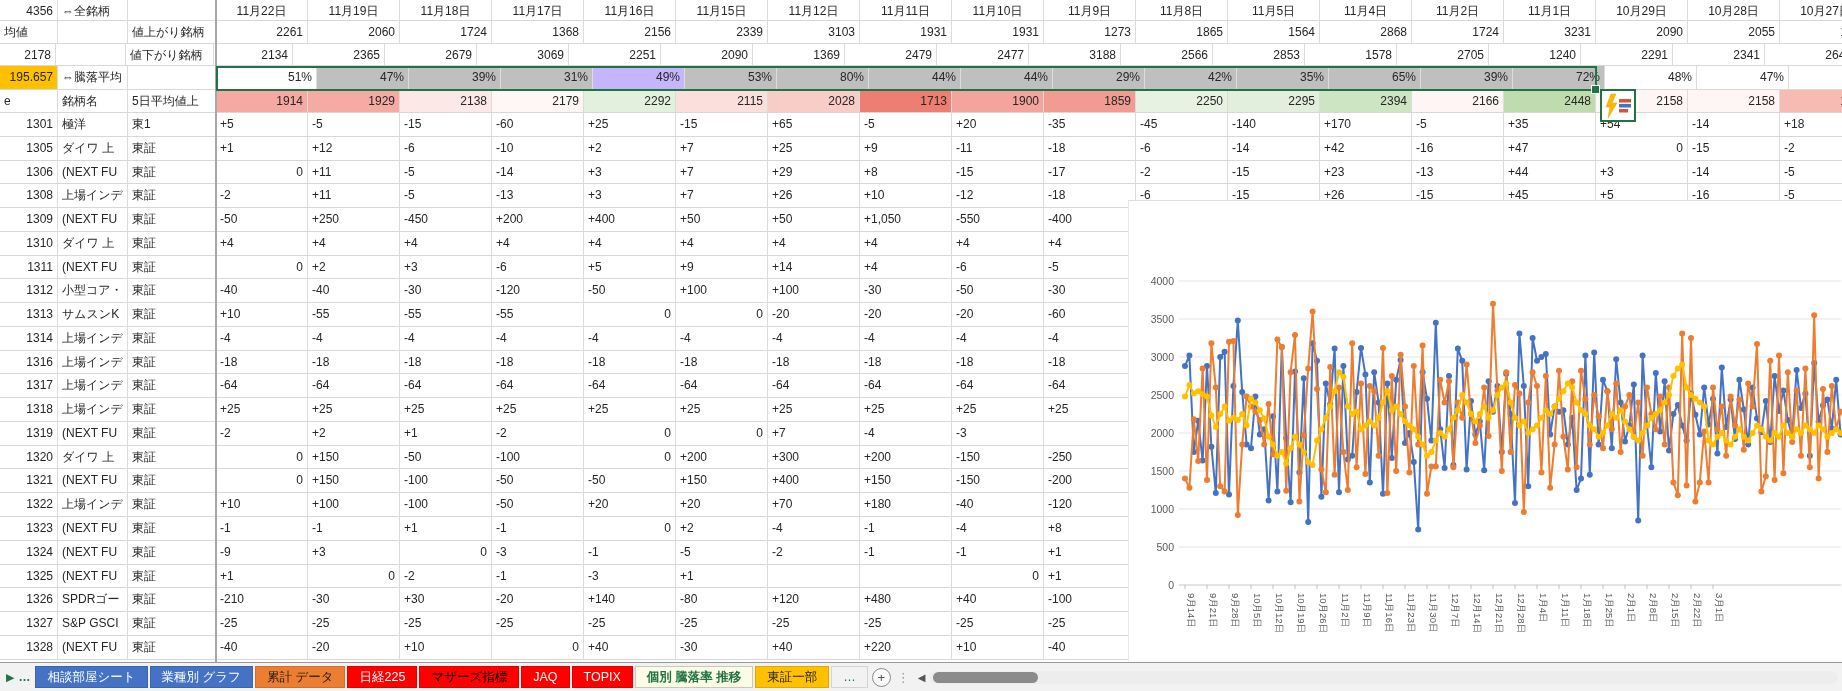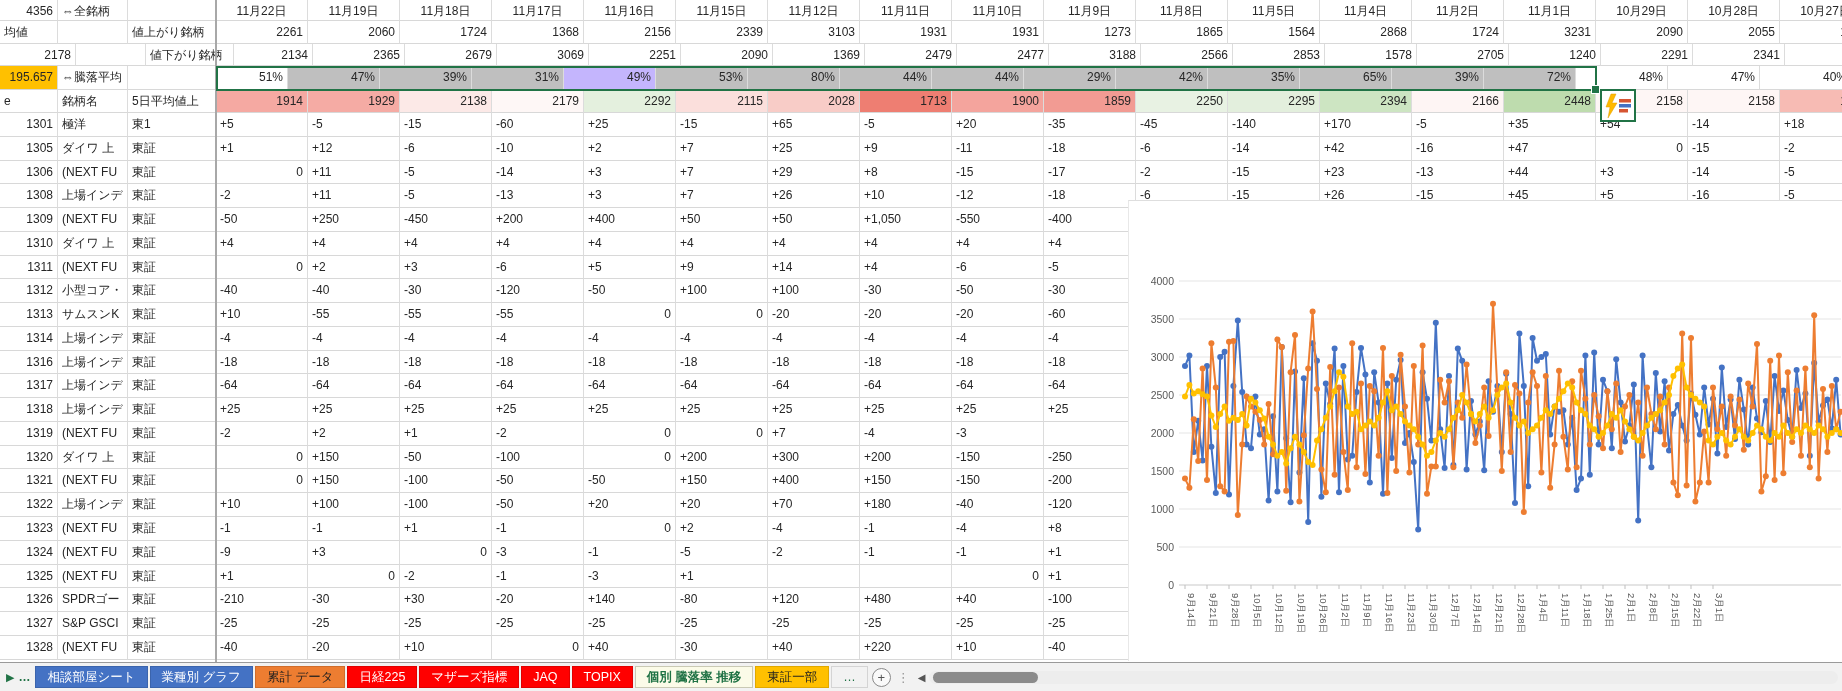--- a/index.html
+++ b/index.html
@@ -78,21 +78,21 @@
         <div class="cell num" style="width: 92px;">1865</div>
         <div class="cell num" style="width: 92px;">1564</div>
         <div class="cell num" style="width: 92px;">2868</div>
         <div class="cell num" style="width: 92px;">1724</div>
         <div class="cell num" style="width: 92px;">3231</div>
         <div class="cell num" style="width: 92px;">2090</div>
         <div class="cell num" style="width: 92px;">2055</div>
         <div class="cell num" style="width: 92px;">1732</div>
       </div>
       <div class="row" style="height: 22px;">
-        <div class="cell num" style="width: 76px;">2178</div>
+        <div class="cell num" style="width: 56px;">2178</div>
         <div class="cell" style="width: 70px;"></div>
         <div class="cell" style="width: 88px;">値下がり銘柄</div>
         <div class="cell num" style="width: 79px;">2134</div>
         <div class="cell num" style="width: 92px;">2365</div>
         <div class="cell num" style="width: 92px;">2679</div>
         <div class="cell num" style="width: 92px;">3069</div>
         <div class="cell num" style="width: 92px;">2251</div>
         <div class="cell num" style="width: 92px;">2090</div>
         <div class="cell num" style="width: 92px;">1369</div>
         <div class="cell num" style="width: 92px;">2479</div>
@@ -104,21 +104,21 @@
         <div class="cell num" style="width: 92px;">2705</div>
         <div class="cell num" style="width: 92px;">1240</div>
         <div class="cell num" style="width: 92px;">2291</div>
         <div class="cell num" style="width: 92px;">2341</div>
         <div class="cell num" style="width: 92px;">2645</div>
       </div>
       <div class="row" style="height: 24px;">
         <div class="cell num" style="width: 58px; background: rgb(255, 192, 0);">195.657</div>
         <div class="cell" style="width: 70px;">⇔騰落平均</div>
         <div class="cell" style="width: 88px;"></div>
-        <div class="cell num" style="width: 72px; background: rgb(255, 255, 255);">51%</div>
+        <div class="cell num" style="width: 101px; background: rgb(255, 255, 255);">51%</div>
         <div class="cell num" style="width: 92px; background: rgb(191, 191, 191);">47%</div>
         <div class="cell num" style="width: 92px; background: rgb(191, 191, 191);">39%</div>
         <div class="cell num" style="width: 92px; background: rgb(191, 191, 191);">31%</div>
         <div class="cell num" style="width: 92px; background: #c4b5fd;">49%</div>
         <div class="cell num" style="width: 92px; background: rgb(191, 191, 191);">53%</div>
         <div class="cell num" style="width: 92px; background: rgb(191, 191, 191);">80%</div>
         <div class="cell num" style="width: 92px; background: rgb(191, 191, 191);">44%</div>
         <div class="cell num" style="width: 92px; background: rgb(191, 191, 191);">44%</div>
         <div class="cell num" style="width: 92px; background: rgb(191, 191, 191);">29%</div>
         <div class="cell num" style="width: 92px; background: rgb(191, 191, 191);">42%</div>
@@ -1221,21 +1221,21 @@
       </svg>
   </div>
   <div id="tabbar">
     <span class="navbtn">▶</span>
     <span class="navmore">…</span>
     <div id="tabs">
         <div class="tab" style="background: rgb(68, 114, 196); color: rgb(255, 255, 255);">相談部屋シート</div>
         <div class="tab" style="background: rgb(68, 114, 196); color: rgb(255, 255, 255);">業種別 グラフ</div>
         <div class="tab" style="background: rgb(237, 125, 49); color: rgb(31, 31, 31);">累計 データ</div>
         <div class="tab" style="background: rgb(255, 0, 0); color: rgb(255, 255, 255);">日経225</div>
-        <div class="tab" style="background: rgb(255, 0, 0); color: #ffffff;">マザーズ指標</div>
+        <div class="tab" style="background: rgb(255, 0, 0); color: #000000;">マザーズ指標</div>
         <div class="tab" style="background: rgb(255, 0, 0); color: rgb(255, 255, 255);">JAQ</div>
         <div class="tab" style="background: rgb(255, 0, 0); color: rgb(255, 255, 255);">TOPIX</div>
         <div class="tab active" style="background: rgb(251, 251, 232); color: rgb(31, 114, 68);">個別 騰落率 推移</div>
         <div class="tab" style="background: rgb(255, 192, 0); color: rgb(31, 31, 31);">東証一部</div>
         <div class="tab" style="background: transparent; color: rgb(31, 114, 68);">…</div>
       </div>
     <div class="addbtn">
         <span>+</span>
       </div>
     <span class="tabdiv">⋮</span>

